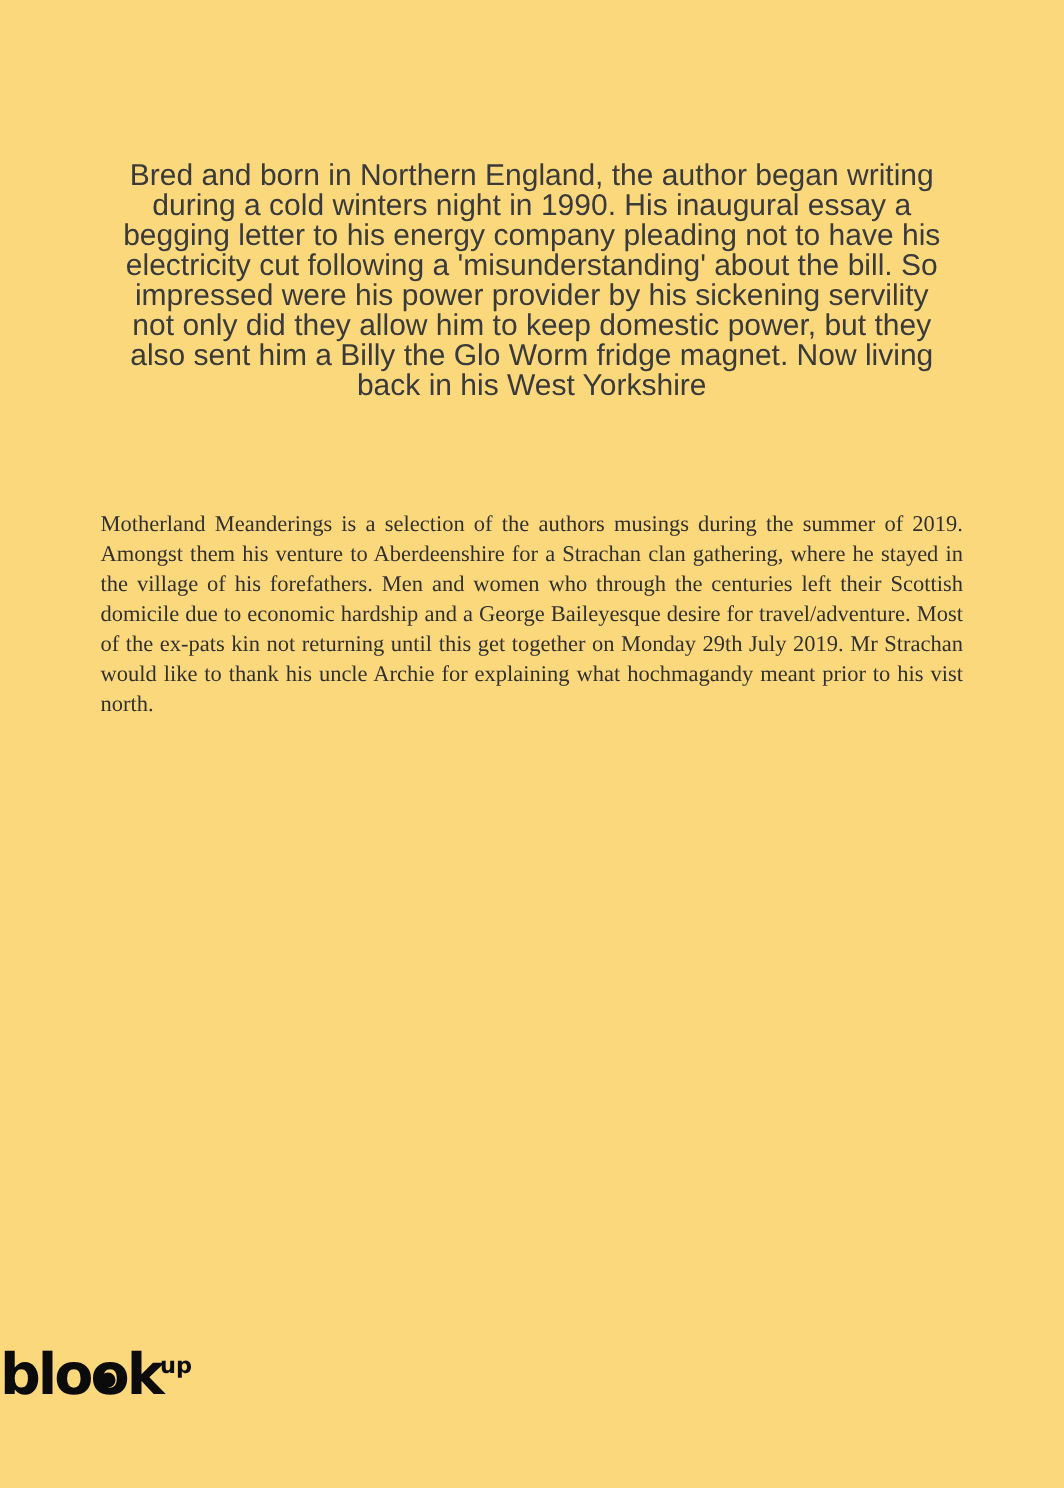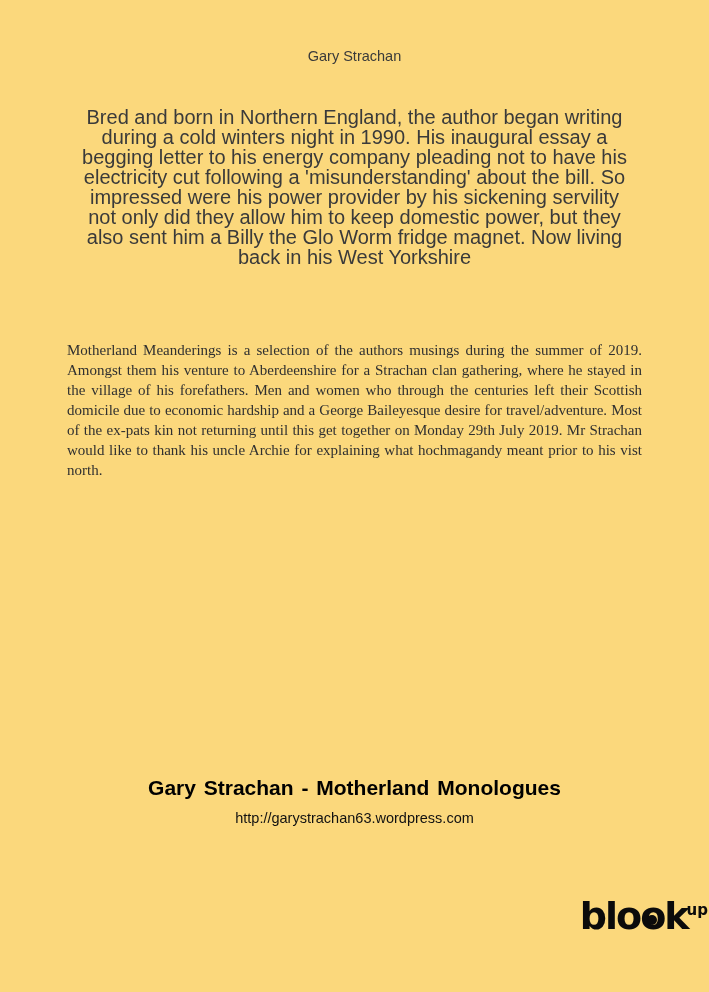--- a/index.html
+++ b/index.html
@@ -57,21 +57,21 @@
   .website-url{
     position:absolute;
     top:810px;left:0;right:0;
     text-align:center;
     font-size:14.5px;
     color:#111;
   }
   .logo{
     position:absolute;
     top:894px;left:0;right:0;
-    text-align:right;
+    text-align:left;
     color:#0b0b0b;
     white-space:nowrap;
   }
   .logo-word{
     font-family:"DejaVu Sans", sans-serif;
     font-weight:bold;
     font-size:38px;
     letter-spacing:-2px;
   }
   .logo-o{display:inline-block;}
@@ -94,27 +94,24 @@
     position:relative;
     top:-14px;
     left:-1px;
   }
 </style>
 </head>
 <body>
 
 <div class="page">
 
-  <div class="author-name">Gary Strachan</div>
 
   <div class="author-bio">Bred and born in Northern England, the author began writing during a cold winters night in 1990. His inaugural essay a begging letter to his energy company pleading not to have his electricity cut following a 'misunderstanding' about the bill. So impressed were his power provider by his sickening servility not only did they allow him to keep domestic power, but they also sent him a Billy the Glo Worm fridge magnet. Now living back in his West Yorkshire</div>
 
   <div class="book-description">Motherland Meanderings is a selection of the authors musings during the summer of 2019. Amongst them his venture to Aberdeenshire for a Strachan clan gathering, where he stayed in the village of his forefathers. Men and women who through the centuries left their Scottish domicile due to economic hardship and a George Baileyesque desire for travel/adventure. Most of the ex-pats kin not returning until this get together on Monday 29th July 2019. Mr Strachan would like to thank his uncle Archie for explaining what hochmagandy meant prior to his vist north.</div>
 
-  <div class="book-title">Gary Strachan - Motherland Monologues</div>
 
-  <div class="website-url">http://garystrachan63.wordpress.com</div>
 
   <div class="logo">
     <span class="logo-word"><span>bl</span><span class="logo-o">o</span><span class="logo-o logo-o-dot">o</span><span>k</span></span><span class="logo-sup">up</span>
   </div>
 
 </div>
 
 </body></html>

